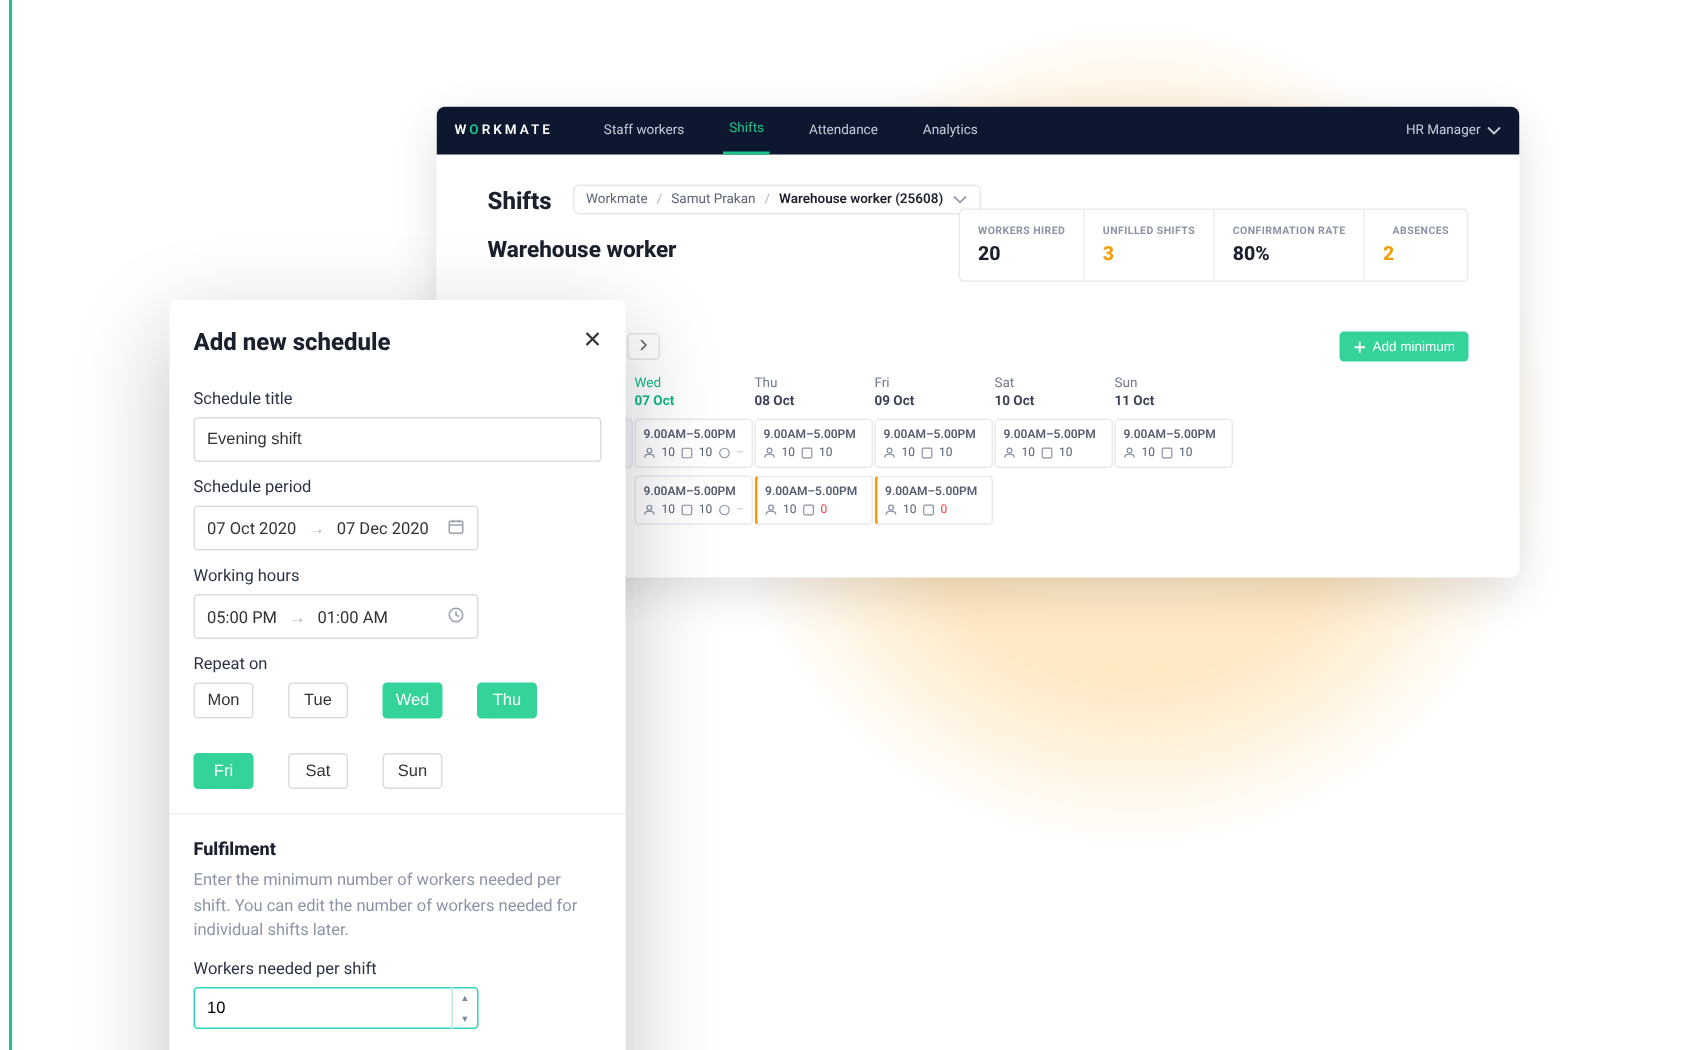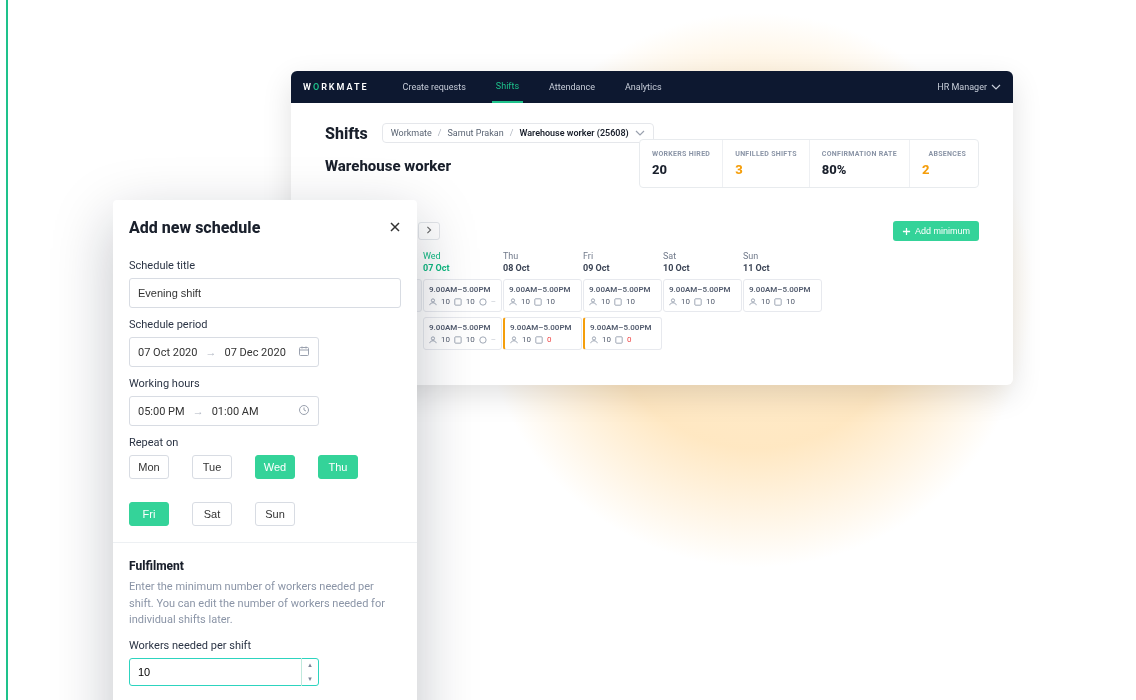--- a/index.html
+++ b/index.html
@@ -89,21 +89,21 @@
 
 <div class="page">
   <div class="bg-accent"></div>
   <div class="left-rail"></div>
 
   <div class="app-window">
     <div class="topbar">
       <span class="brand">
         <span>W</span><span class="o">O</span><span>RKMATE</span>
       </span>
-      <span class="navitem">Create requests</span>
+      <span class="navitem">Staff workers</span>
       <span class="navitem active">Shifts</span>
       <span class="navitem">Attendance</span>
       <span class="navitem">Analytics</span>
       <span class="spacer"></span>
       <span class="role">
         <span>HR Manager</span>
         <svg class="chev" viewBox="0 0 10 10">
             <path d="M1 3l4 4 4-4" stroke="#c7cdd9" stroke-width="1.2" fill="none"></path>
           </svg>
       </span>

